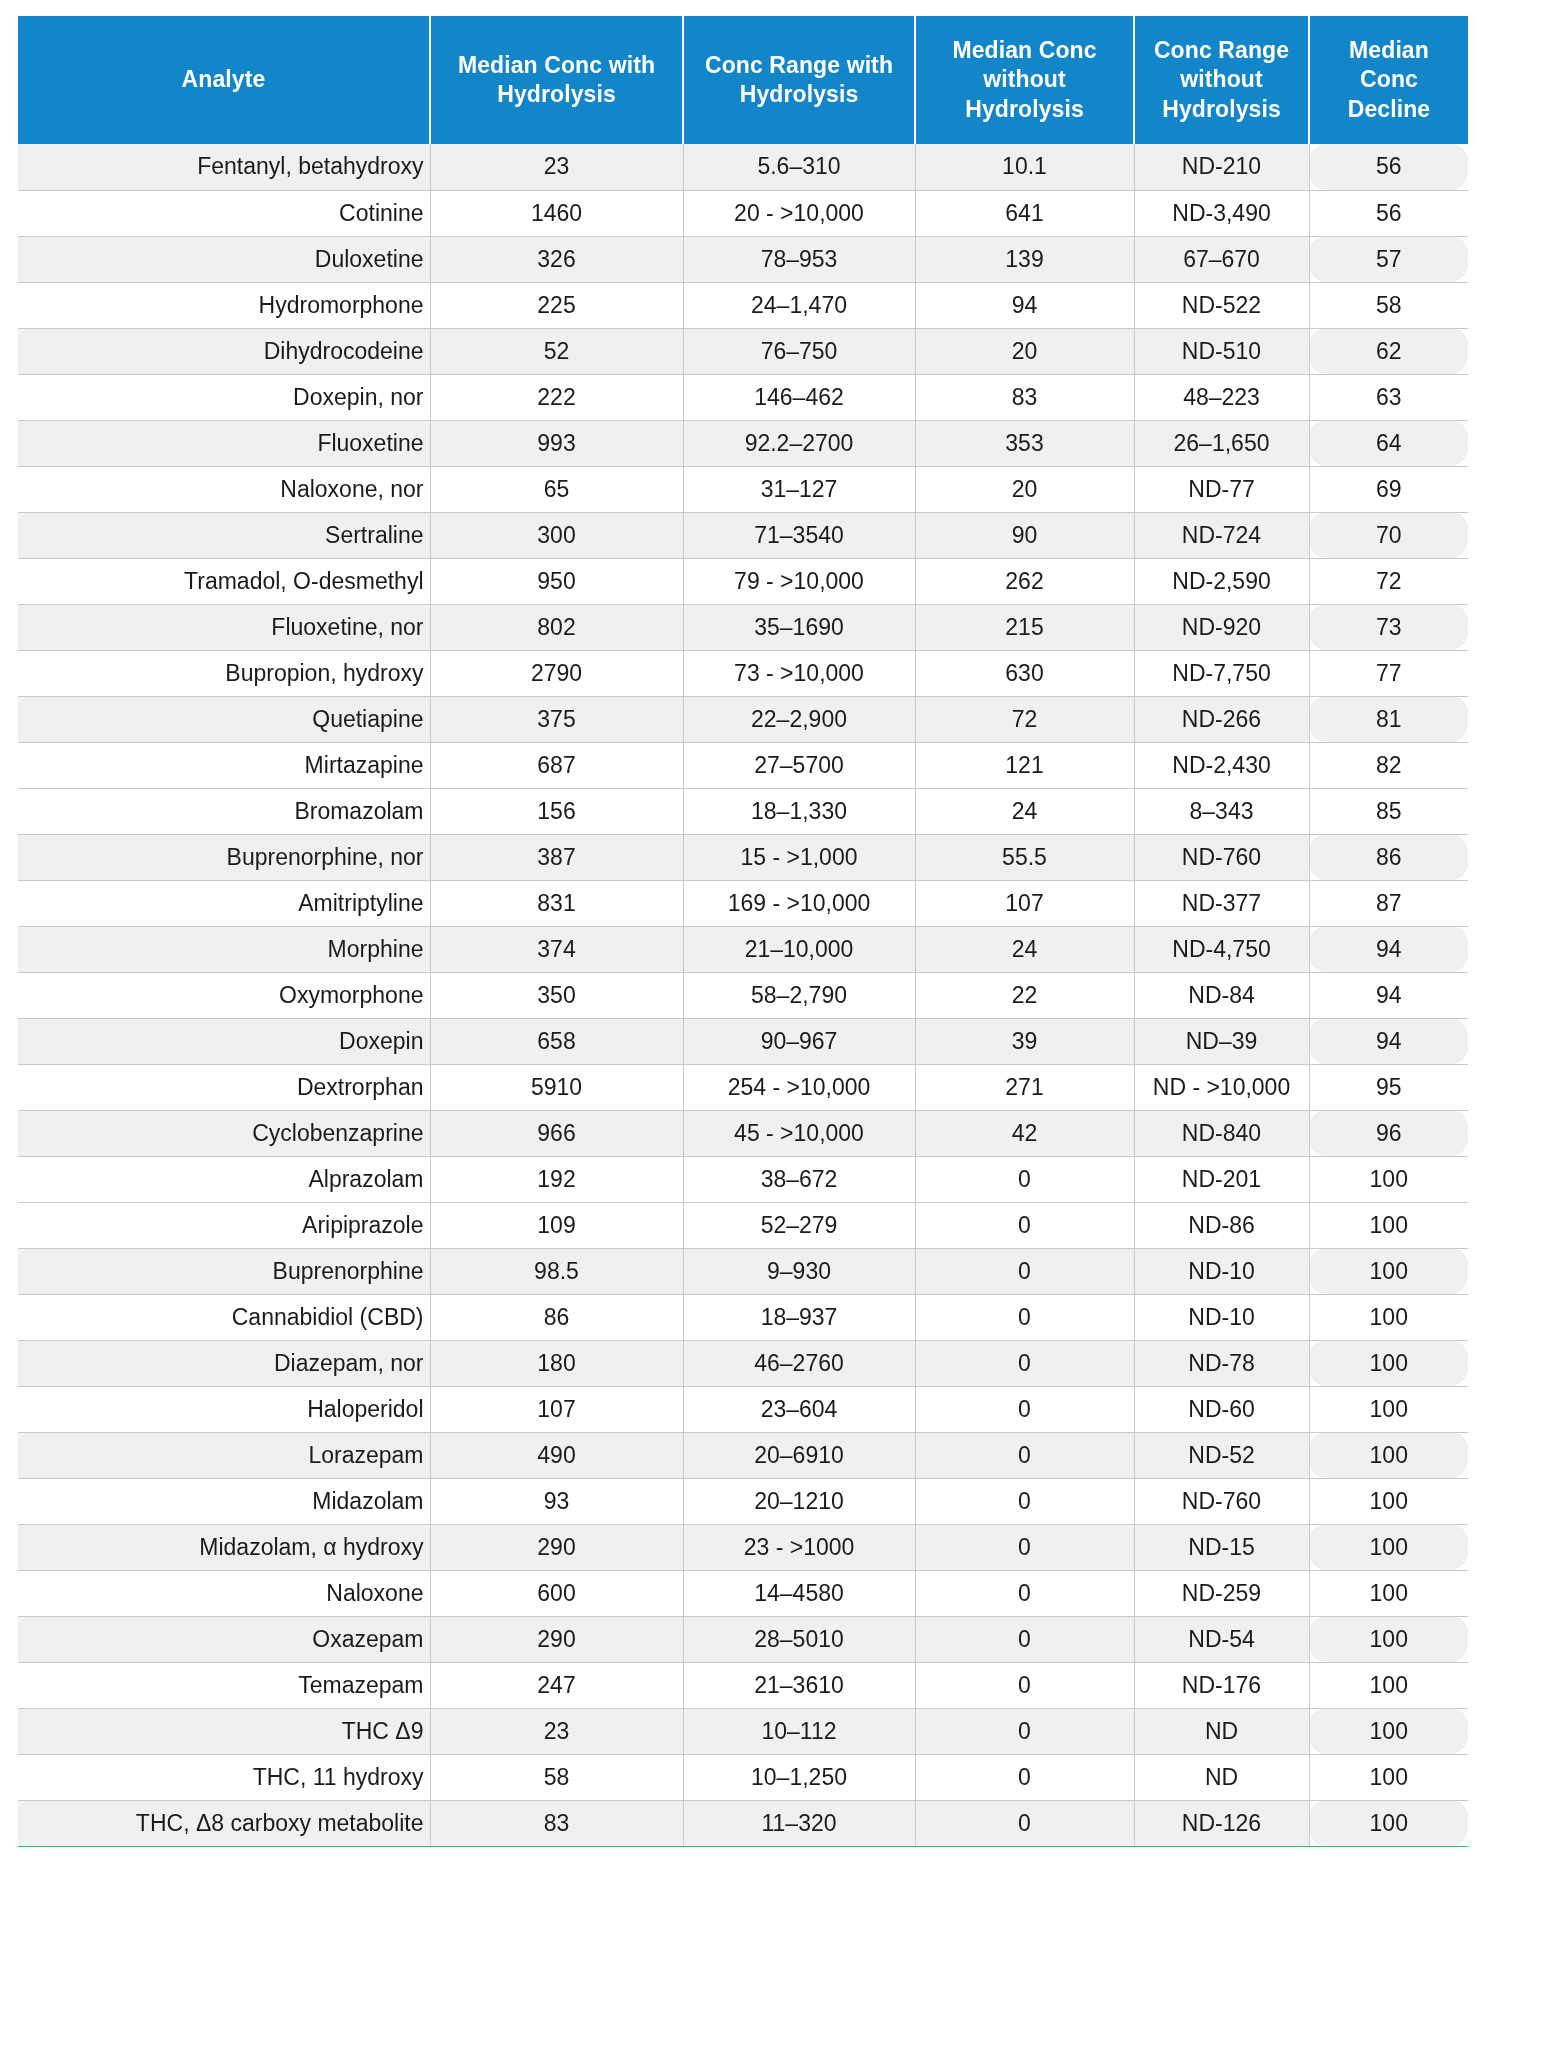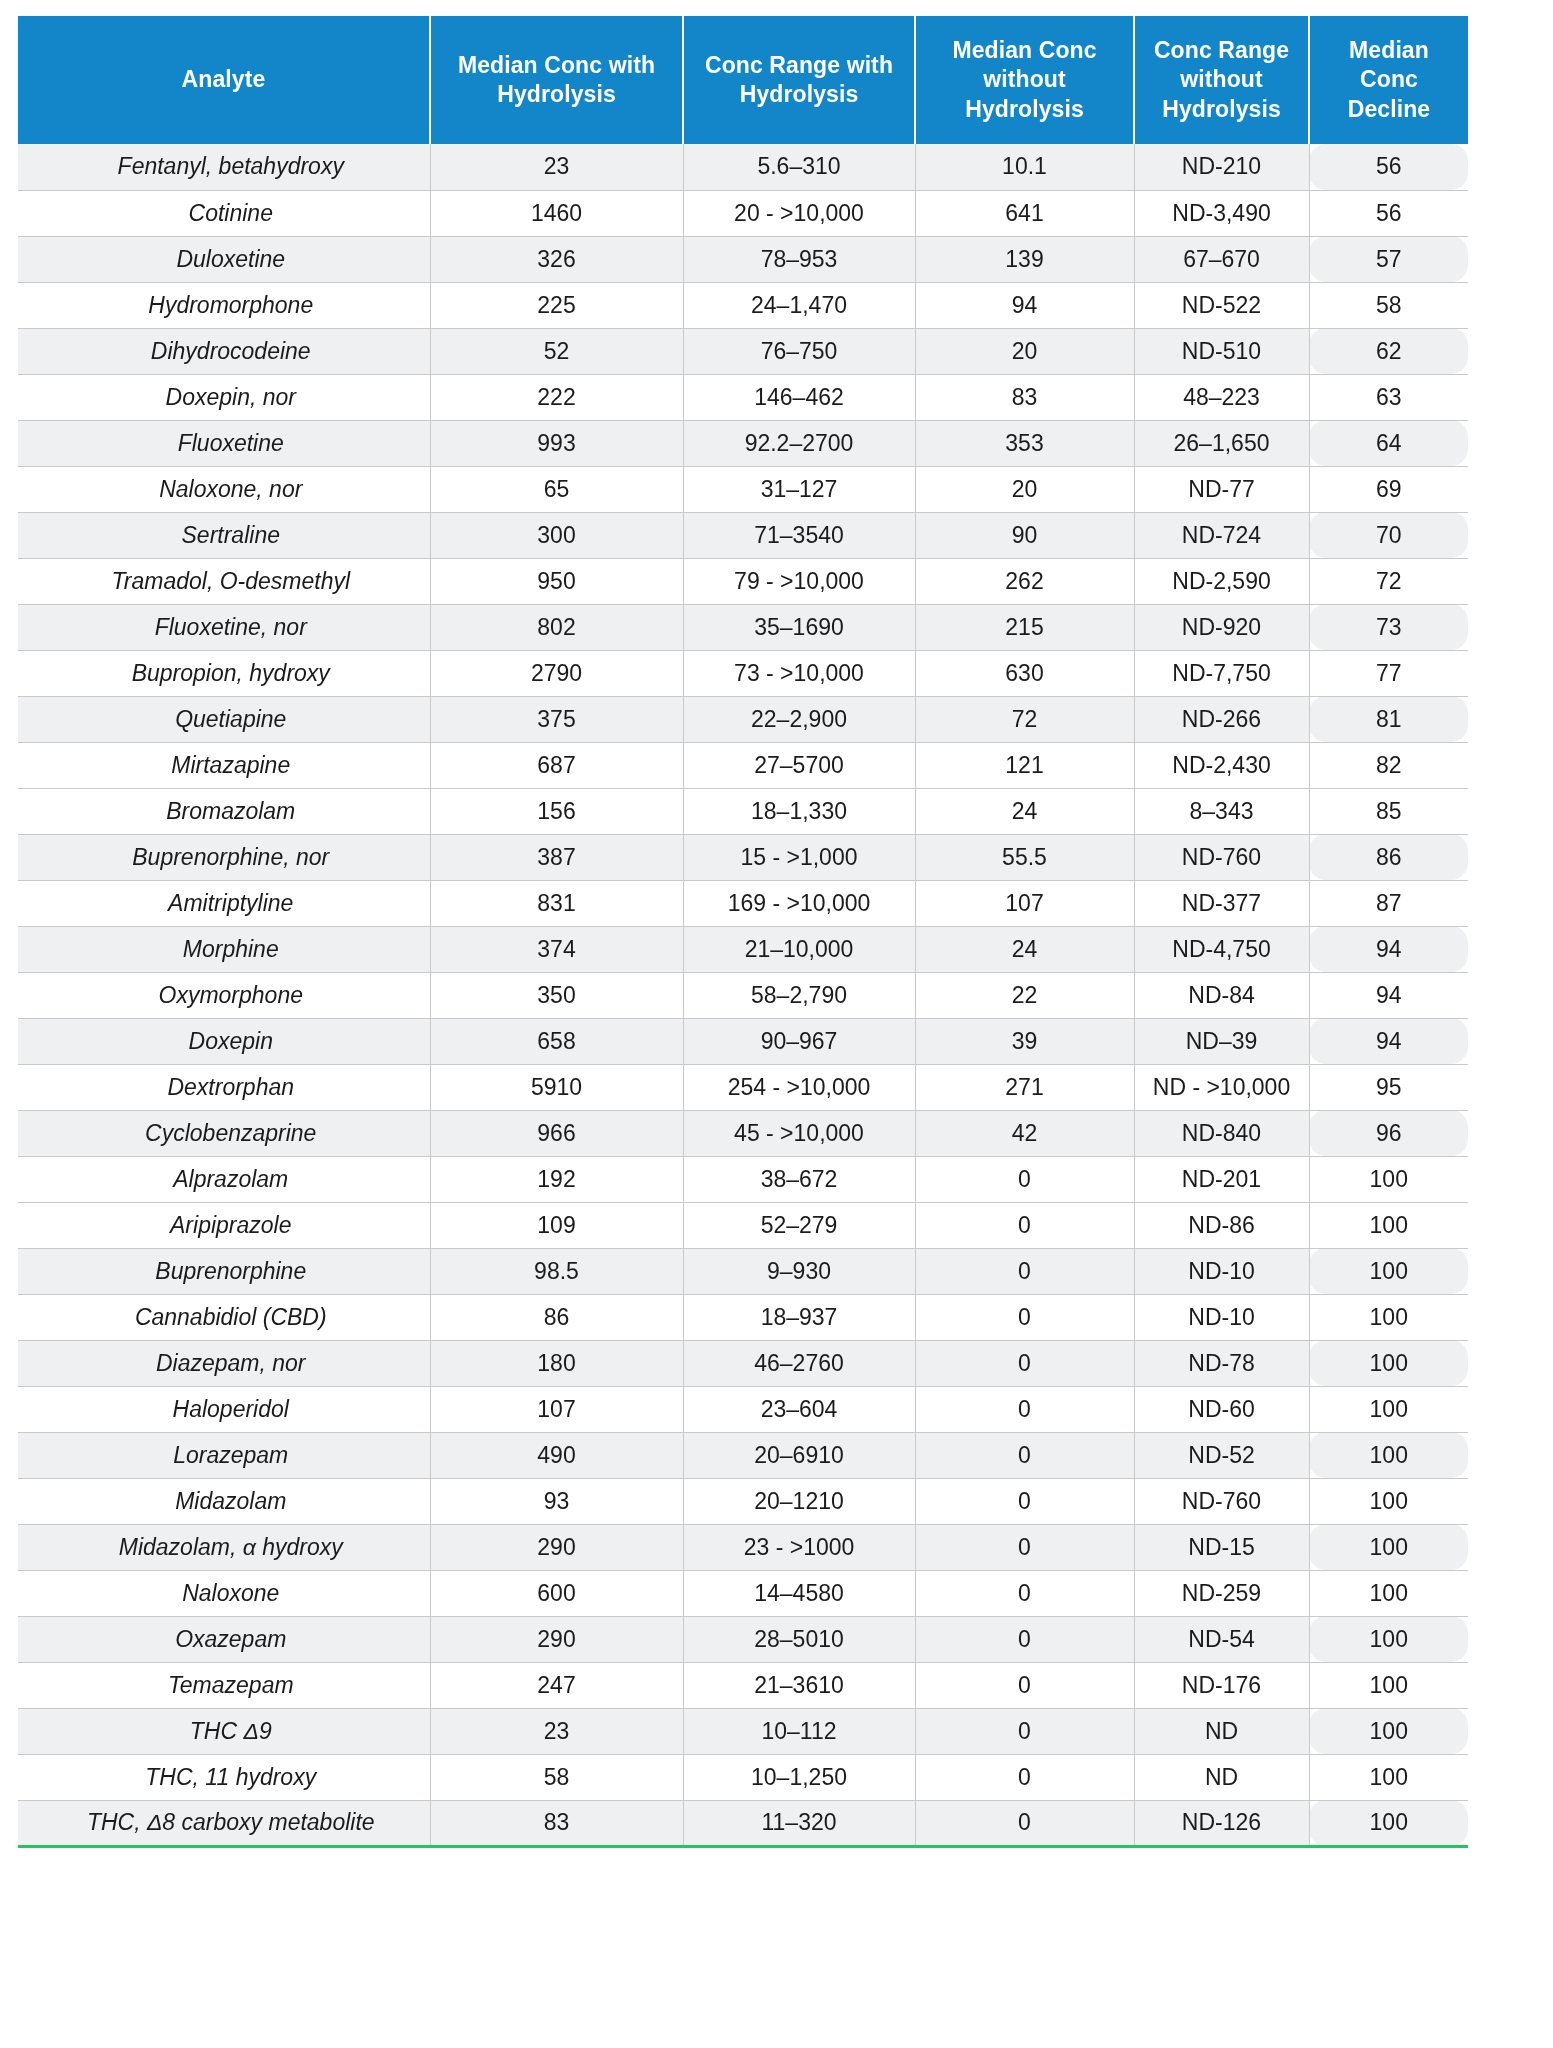--- a/index.html
+++ b/index.html
@@ -57,27 +57,26 @@
     text-align: center;
     vertical-align: middle;
     border-bottom: 1px solid #c9c9c9;
     border-right: 1px solid #c9c9c9;
     box-sizing: border-box;
     white-space: nowrap;
     overflow: hidden;
   }
   tbody td:last-child { border-right: none; border-radius: 17px; }
   tbody td.analyte-name {
-    text-align: center;
+    text-align: right;
     padding-left: 20px;
-    font-style: italic;
   }
   tbody tr.row-odd td  { background: #eff0f1; }
   tbody tr.row-even td { background: #ffffff; }
-  tbody tr:last-child td { border-bottom: 3px solid #22c55e; margin-top: 17px; }
+  tbody tr:last-child td { border-bottom: 1px solid #22c55e; margin-top: 17px; }
 </style>
 </head>
 <body>
 
 <div id="page">
   <table class="analyte-table">
     <colgroup>
       <col class="c-analyte">
       <col class="c-medwith">
       <col class="c-rangewith">

